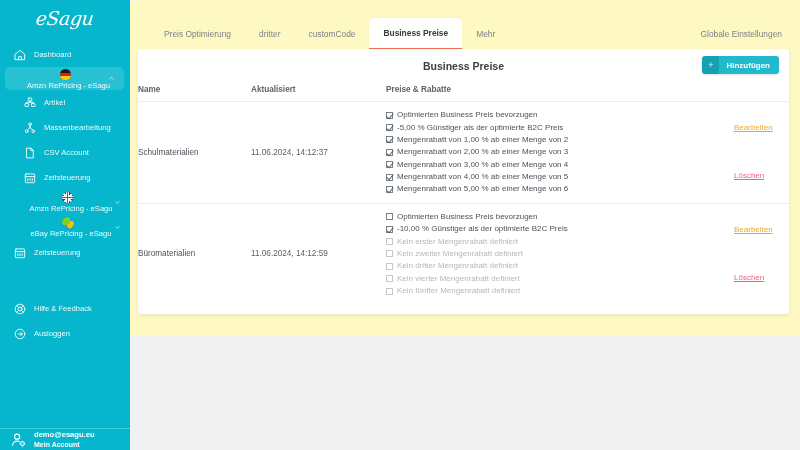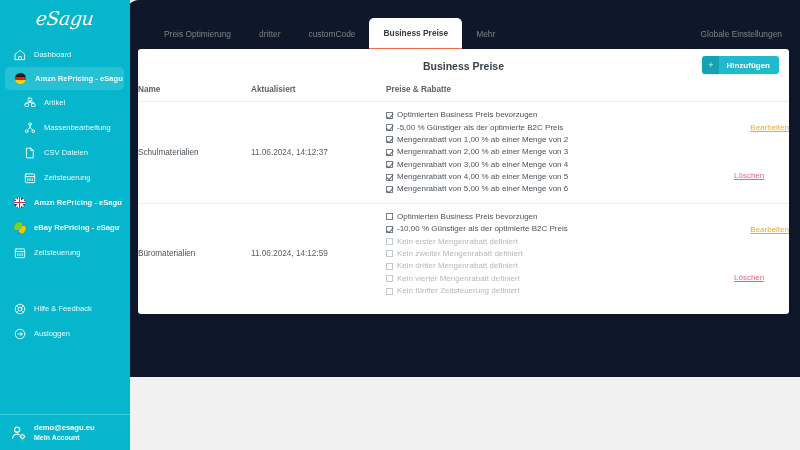--- a/index.html
+++ b/index.html
@@ -49,21 +49,21 @@
     white-space: nowrap;
   }
   .nav-item .ico {
     width: 15px; height: 15px;
     margin-right: 7px;
     flex: 0 0 15px;
     display: flex; align-items: center; justify-content: center;
   }
   .nav-item .ico svg { display: block; }
   .nav-item .lbl { line-height: 1; }
-  .nav-item.group { font-weight: bold; font-size: 7.6px; }
+  .nav-item.group { font-weight: normal; font-size: 7.6px; flex-direction: column; }
   .nav-item.sub { padding-left: 22px; }
   .nav-item.active-group {
     background: #28c1d4;
     border-radius: 5px;
     margin: 0 6px 0 5px;
     padding-left: 8px;
     height: 23px;
   }
   .nav-item.active-sub {
     background: #3ecadb;
@@ -74,21 +74,21 @@
     font-weight: bold;
   }
   .chev {
     position: absolute; right: 9px; top: 50%;
     width: 7px; height: 7px;
     margin-top: -4px;
   }
   .spacer-lg { height: 31px; }
   .acct {
     border-top: 1px solid #3ecfe0;
-    height: 36px;
+    height: 22px;
     display: flex; align-items: center;
     padding-left: 9px;
     cursor: pointer;
   }
   .acct .ico { width: 20px; flex: 0 0 20px; margin-right: 5px; display:flex; align-items:center; justify-content:center;}
   .acct-txt { line-height: 1.35; }
   .acct-mail { font-size: 7.6px; font-weight: bold; color: #ffffff; }
   .acct-sub  { font-size: 7px; font-weight: bold; color: #ffffff; }
 
   
@@ -112,23 +112,23 @@
   .globe { width:12px; height:12px; border-radius:50%; background:
       radial-gradient(circle at 30% 30%, #7ed321 0 38%, transparent 38%),
       radial-gradient(circle at 72% 66%, #f5c400 0 34%, transparent 34%),
       #2f9fd6;
       box-shadow: 0 0 0 0.5px rgba(0,0,0,.10);
   }
 
   
   .main {
     flex: 1 1 auto;
-    height: 377px;
-    position: relative;
-    background: #0f172a;
+    height: 336px;
+    position: relative;
+    background: #fef9c3;
     border-top-left-radius: 13px;
     margin-left: -4px;
     overflow: hidden;
   }
   .tabbar {
     height: 49px;
     display: flex; align-items: flex-end;
     padding-left: 12px; padding-right: 4px;
     position: relative;
   }
@@ -259,21 +259,21 @@
     border-bottom: 1.1px solid #5a6167;
     transform: rotate(40deg);
   }
   .acts a {
     display: block;
     font-size: 8px;
     text-decoration: underline;
     line-height: 1.55;
     cursor: pointer;
   }
-  .acts a.edit { color: #f0a823; text-align: right; }
+  .acts a.edit { color: #f0a823; }
   .acts a.del  { color: #f4607c; margin-top: 36px; }
 </style>
 </head>
 <body>
 
 <div id="app">
 
   <aside class="sidebar">
     <div class="brand">
       <span class="brand-logo">eSagu</span>
@@ -323,21 +323,21 @@
           </span>
           <span class="lbl">Massenbearbeitung</span>
         </div>
         <div class="nav-item sub">
           <span class="ico">
             <svg width="14" height="14" viewBox="0 0 24 24" fill="none" stroke="#ffffff" stroke-width="1.55" stroke-linecap="round" stroke-linejoin="round">
               <path d="M6.6 3.6h7l4 4V20.4h-11z"></path>
               <path d="M13.4 3.6v4.2h4"></path>
             </svg>
           </span>
-          <span class="lbl">CSV Dateien</span>
+          <span class="lbl">CSV Account</span>
         </div>
         <div class="nav-item sub">
           <span class="ico">
             <svg width="14" height="14" viewBox="0 0 24 24" fill="none" stroke="#ffffff" stroke-width="1.55" stroke-linecap="round" stroke-linejoin="round">
               <rect x="4" y="5" width="16" height="15" rx="1.4"></rect>
               <path d="M4 9.6h16"></path>
               <path d="M8.2 13.2v3.4M12 13.2v3.4M15.8 13.2v3.4"></path>
             </svg>
           </span>
           <span class="lbl">Zeitsteuerung</span>
@@ -530,21 +530,21 @@
                   <li class="dim">
                     <span class="box"></span>
                     <span>Kein dritter Mengenrabatt definiert</span>
                   </li>
                   <li class="dim">
                     <span class="box"></span>
                     <span>Kein vierter Mengenrabatt definiert</span>
                   </li>
                   <li class="dim">
                     <span class="box"></span>
-                    <span>Kein fünfter Zeitsteuerung definiert</span>
+                    <span>Kein fünfter Mengenrabatt definiert</span>
                   </li>
                 </ul>
               </td>
               <td class="c-act">
                 <div class="acts">
                   <a class="edit">Bearbeiten</a>
                   <a class="del">Löschen</a>
                 </div>
               </td>
             </tr>

